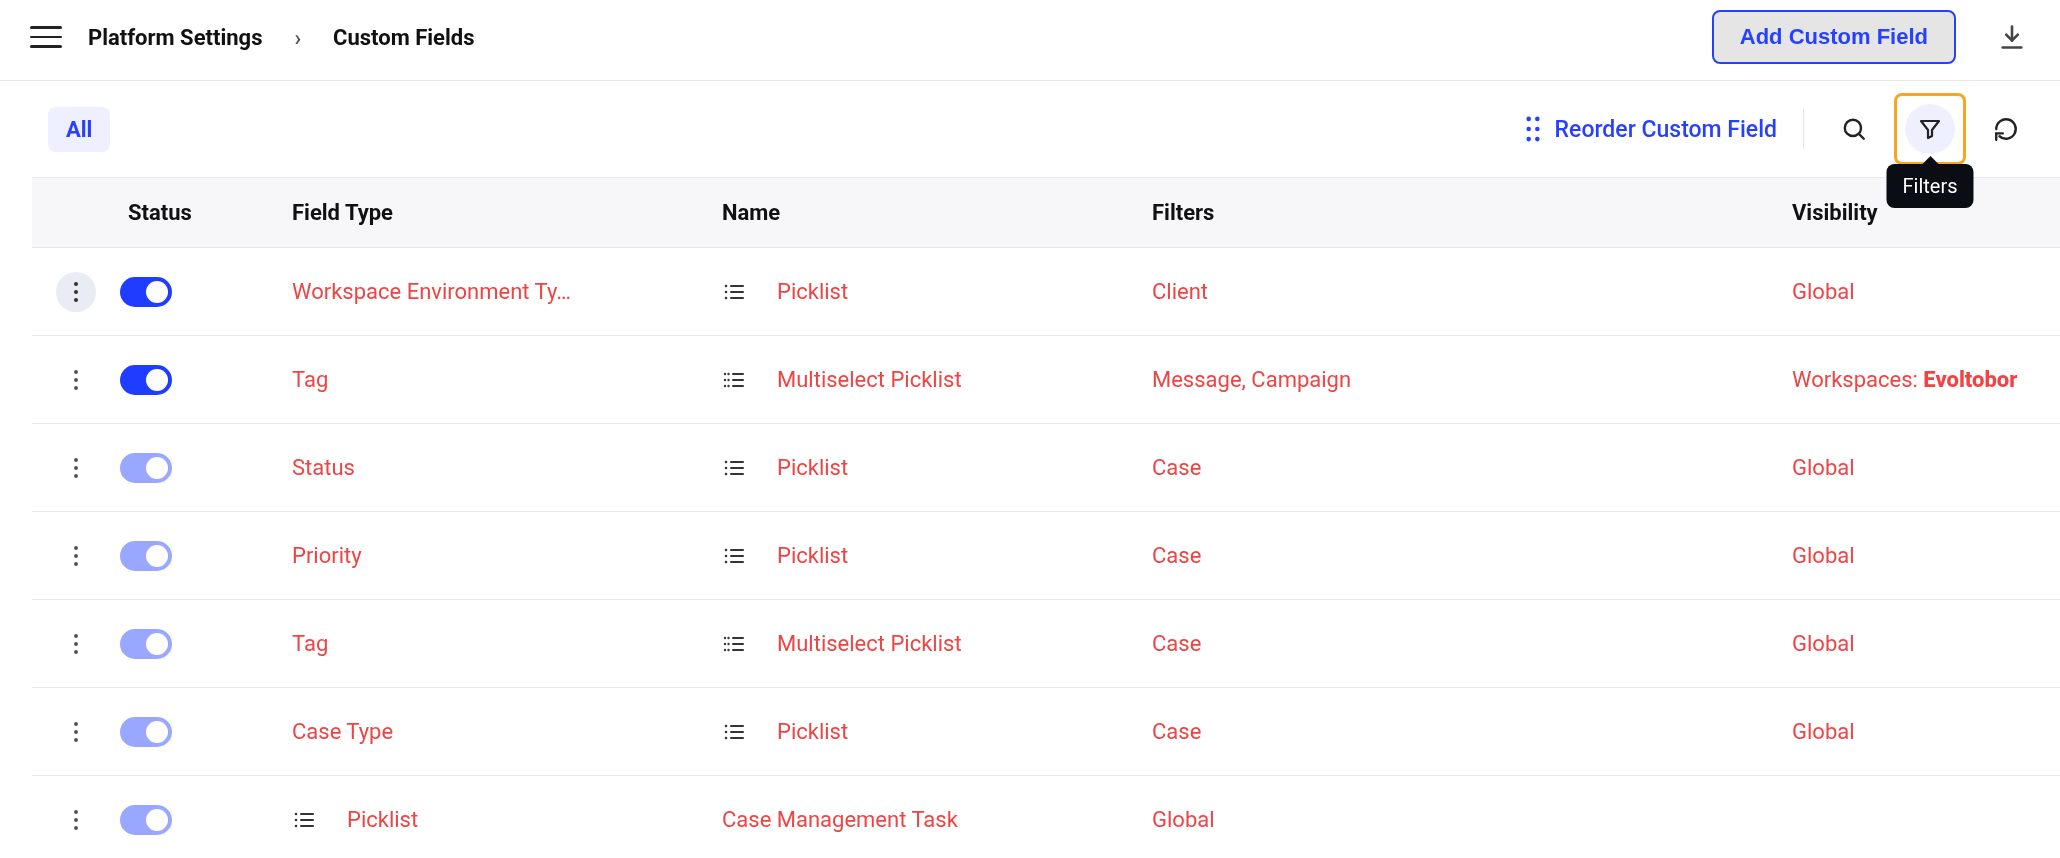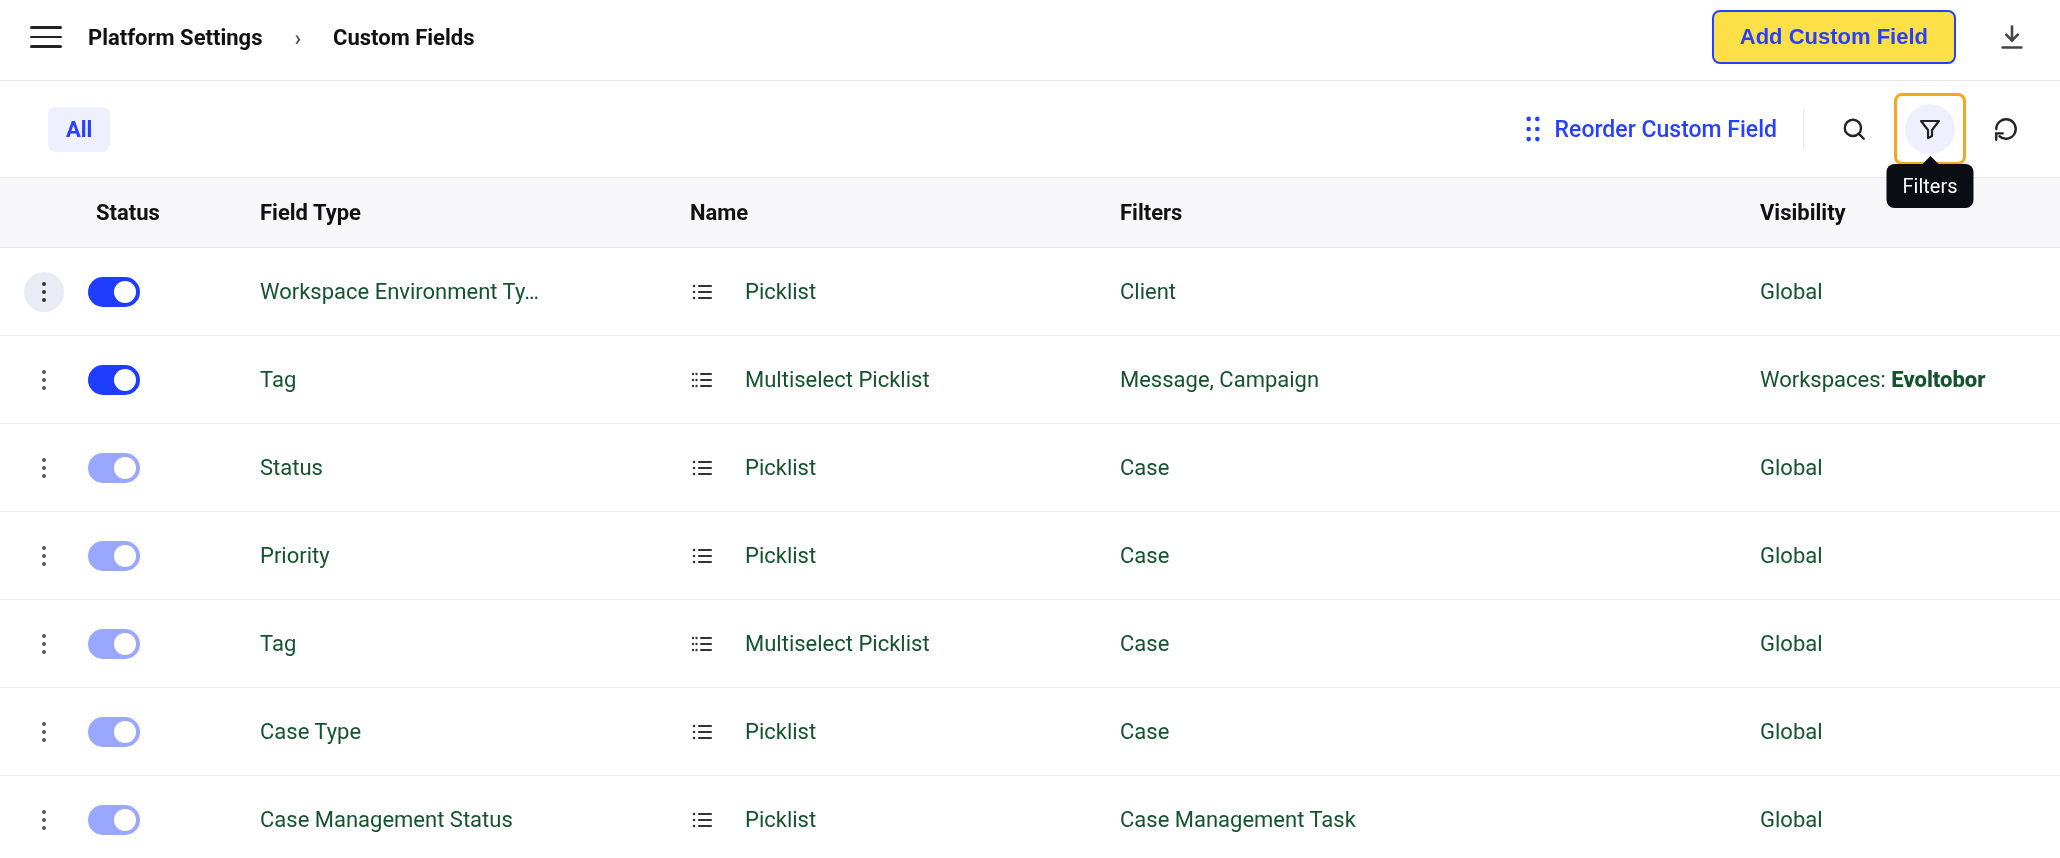--- a/index.html
+++ b/index.html
@@ -30,21 +30,21 @@
   }
   .breadcrumb {
     display: flex; align-items: center; gap: 32px;
     font-size: 22px; font-weight: 700; color: #111;
   }
   .breadcrumb .sep { color: #555; font-weight: 600; }
   .topbar .spacer { flex: 1; }
   .add-btn {
     border: 2.5px solid #2740ff;
     color: #2740ff;
-    background: #fde047;
+    background: #e5e5e5;
     font-weight: 700;
     font-size: 22px;
     padding: 12px 26px;
     border-radius: 8px;
     cursor: pointer;
   }
   .download-icon {
     width: 36px; height: 36px; display:flex; align-items:center; justify-content:center;
     color: #444; cursor: pointer; margin-left: 18px;
   }
@@ -105,32 +105,33 @@
     border-left:8px solid transparent; border-right:8px solid transparent;
     border-bottom:8px solid #0a0d14;
   }
 
   
   .table-head, .row {
     display: grid;
     grid-template-columns: 240px 430px 430px 640px 1fr;
     align-items: center;
     border-bottom: 1px solid #e8e8ea;
+    margin-left: 32px;
   }
   .table-head {
     background: #f7f7f9;
     border-top: 1px solid #e8e8ea;
   }
   .table-head .th {
     font-weight: 700; font-size: 22px; color: #111;
     padding: 22px 20px;
   }
   .th-status { padding-left: 96px !important; }
   .row { height: 88px; }
-  .row .cell { padding: 0 20px; font-size: 22px; color: #14532d; white-space: nowrap; overflow:hidden; text-overflow: ellipsis; }
+  .row .cell { padding: 0 20px; font-size: 22px; color: #ef4444; white-space: nowrap; overflow:hidden; text-overflow: ellipsis; }
   .cell.vis strong { font-weight: 800; }
 
   .status-cell {
     display:flex; align-items:center; gap: 24px;
     padding-left: 24px;
   }
   .row-menu {
     width: 40px; height: 40px; border-radius: 50%;
     display:flex; align-items:center; justify-content:center;
     cursor:pointer; color:#555;
@@ -431,21 +432,20 @@
           <span class="dots-vert">
             <i></i>
             <i></i>
             <i></i>
           </span>
         </div>
         <div class="toggle on soft">
           <div class="knob"></div>
         </div>
       </div>
-      <div class="cell">Case Management Status</div>
       <div class="cell fieldtype">
         <span class="list-icon">
           <svg width="24" height="24" viewBox="0 0 24 24" fill="none" stroke="currentColor" stroke-width="2" stroke-linecap="round">
             <circle cx="4" cy="6" r="1.3" fill="currentColor" stroke="none"></circle>
             <circle cx="4" cy="12" r="1.3" fill="currentColor" stroke="none"></circle>
             <circle cx="4" cy="18" r="1.3" fill="currentColor" stroke="none"></circle>
             <line x1="9" y1="6" x2="21" y2="6"></line>
             <line x1="9" y1="12" x2="21" y2="12"></line>
             <line x1="9" y1="18" x2="21" y2="18"></line>
           </svg>

